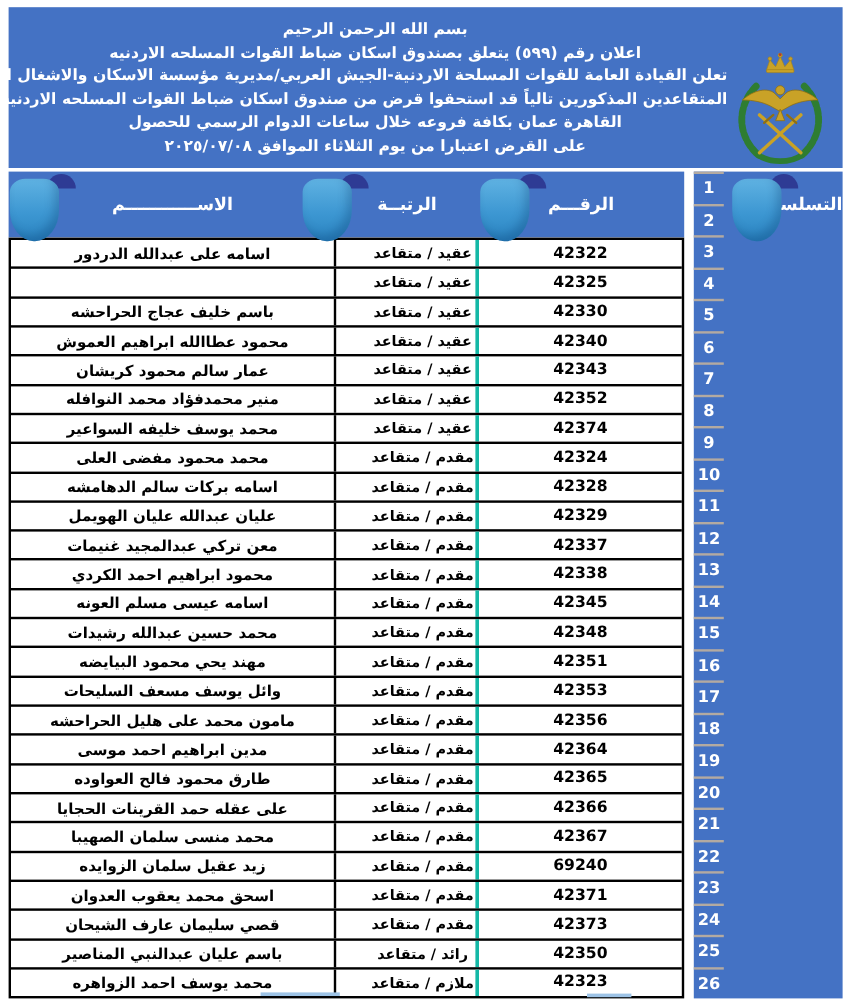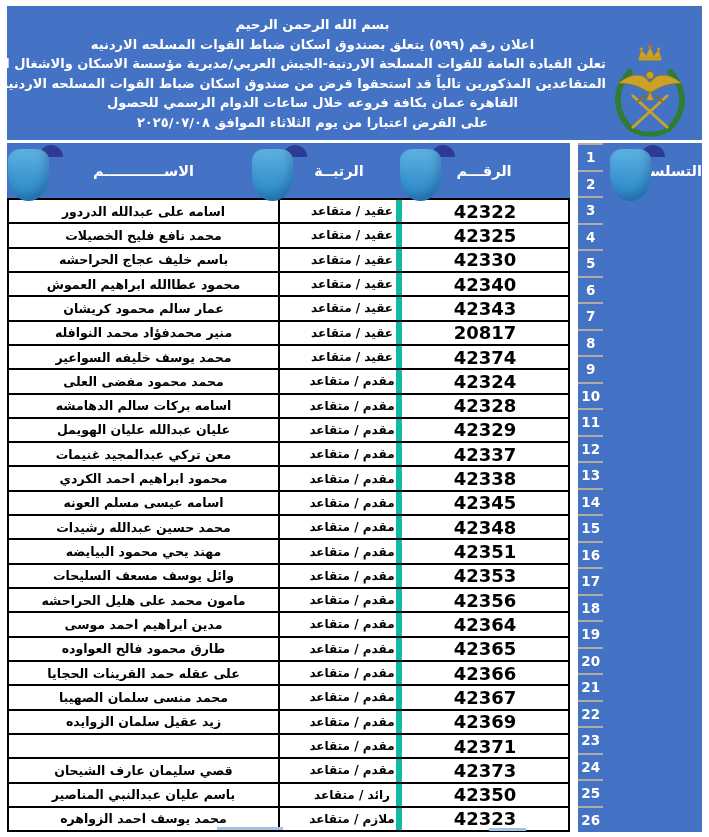--- a/index.html
+++ b/index.html
@@ -36,21 +36,21 @@
                  direction:ltr; }
 
   
   .main-body { position:absolute; left:7px; top:198px; width:563px; height:634px;
                border:2px solid #000; background:#fff;
                display:flex; flex-direction:column; }
   .trow { flex:1; display:flex; flex-direction:row; direction:rtl; border-top:2px solid #000; }
   .trow:first-child { border-top:none; }
   .cell { display:flex; align-items:center; justify-content:center;
           font-weight:bold; color:#000; overflow:hidden; }
-  .cell-number { width:172px; border-left:6px solid #14b8a6; font-size:18px; direction:ltr; }
+  .cell-number { width:172px; border-left:3px solid #14b8a6; font-size:13px; direction:ltr; }
   .cell-rank   { width:118px; border-left:2px solid #000; font-size:12px;padding-left:28px; }
   .cell-name   { flex:1; font-size:12.5px; }
 
   
   .drop { position:absolute; top:2px; width:58px; height:58px; z-index:6; pointer-events:none; }
   .drop .curl { position:absolute; left:31px; top:0; width:24px; height:12px;
                 background:#2e3b94; border-radius:12px 12px 0 0; }
   .drop .dbody { position:absolute; left:0; top:4px; width:41px; height:52px;
                  background:linear-gradient(180deg,#5fb2e2 0%,#3d97d2 55%,#2a85c2 100%);
                  border-radius:13px 13px 20px 20px / 11px 11px 26px 26px;
@@ -178,39 +178,38 @@
 
   <div class="main-body" id="main-rows">
       <div class="trow">
         <div class="cell cell-number">42322</div>
         <div class="cell cell-rank">عقيد / متقاعد</div>
         <div class="cell cell-name">اسامه على عبدالله الدردور</div>
       </div>
       <div class="trow">
         <div class="cell cell-number">42325</div>
         <div class="cell cell-rank">عقيد / متقاعد</div>
-        <div class="cell cell-name">محمد نافع فليح الخصيلات</div>
       </div>
       <div class="trow">
         <div class="cell cell-number">42330</div>
         <div class="cell cell-rank">عقيد / متقاعد</div>
         <div class="cell cell-name">باسم خليف عجاج الحراحشه</div>
       </div>
       <div class="trow">
         <div class="cell cell-number">42340</div>
         <div class="cell cell-rank">عقيد / متقاعد</div>
         <div class="cell cell-name">محمود عطاالله ابراهيم العموش</div>
       </div>
       <div class="trow">
         <div class="cell cell-number">42343</div>
         <div class="cell cell-rank">عقيد / متقاعد</div>
         <div class="cell cell-name">عمار سالم محمود كريشان</div>
       </div>
       <div class="trow">
-        <div class="cell cell-number">20817</div>
+        <div class="cell cell-number">42352</div>
         <div class="cell cell-rank">عقيد / متقاعد</div>
         <div class="cell cell-name">منير محمدفؤاد محمد النوافله</div>
       </div>
       <div class="trow">
         <div class="cell cell-number">42374</div>
         <div class="cell cell-rank">عقيد / متقاعد</div>
         <div class="cell cell-name">محمد يوسف خليفه السواعير</div>
       </div>
       <div class="trow">
         <div class="cell cell-number">42324</div>
@@ -276,27 +275,28 @@
         <div class="cell cell-number">42366</div>
         <div class="cell cell-rank">مقدم / متقاعد</div>
         <div class="cell cell-name">على عقله حمد القرينات الحجايا</div>
       </div>
       <div class="trow">
         <div class="cell cell-number">42367</div>
         <div class="cell cell-rank">مقدم / متقاعد</div>
         <div class="cell cell-name">محمد منسى سلمان الصهيبا</div>
       </div>
       <div class="trow">
-        <div class="cell cell-number">42369</div>
+        <div class="cell cell-number">69240</div>
         <div class="cell cell-rank">مقدم / متقاعد</div>
         <div class="cell cell-name">زيد عقيل سلمان الزوايده</div>
       </div>
       <div class="trow">
         <div class="cell cell-number">42371</div>
         <div class="cell cell-rank">مقدم / متقاعد</div>
+        <div class="cell cell-name">اسحق محمد يعقوب العدوان</div>
       </div>
       <div class="trow">
         <div class="cell cell-number">42373</div>
         <div class="cell cell-rank">مقدم / متقاعد</div>
         <div class="cell cell-name">قصي سليمان عارف الشيحان</div>
       </div>
       <div class="trow">
         <div class="cell cell-number">42350</div>
         <div class="cell cell-rank">رائد / متقاعد</div>
         <div class="cell cell-name">باسم عليان عبدالنبي المناصير</div>

